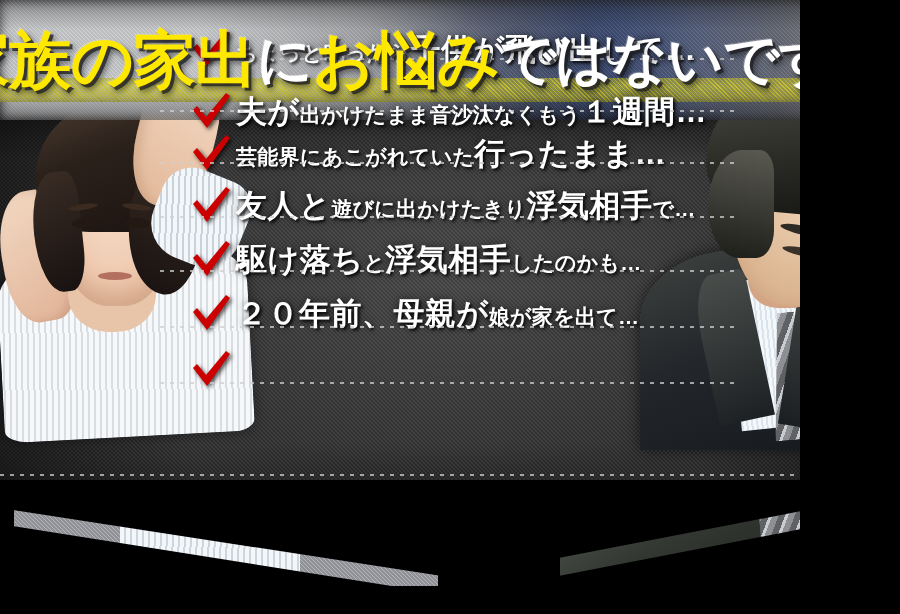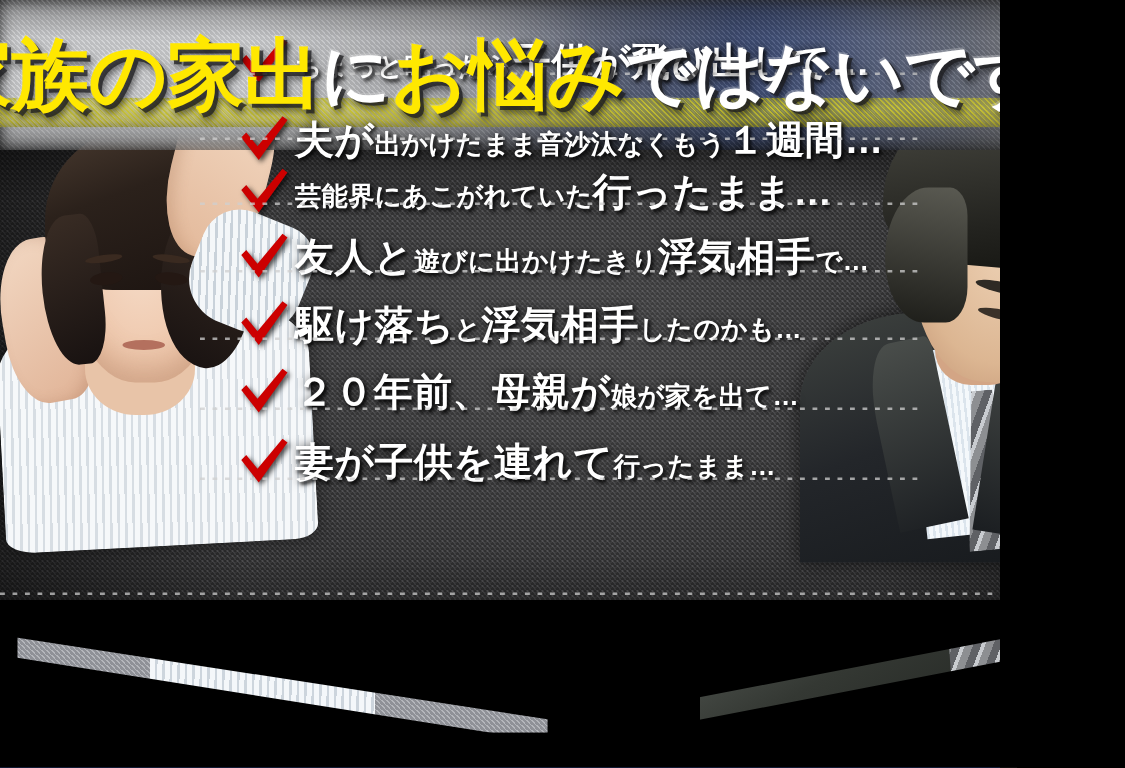--- a/index.html
+++ b/index.html
@@ -275,21 +275,20 @@
         </div>
         <div class="txt"><span class="big">２０年前、母親が</span><span class="sml">娘が家を出て…</span></div>
       </div>
       <div class="dots" style="top: 326px;"></div>
       <div class="row" style="top: 342px;">
         <div class="chk">
           <svg width="42" height="42" viewBox="0 0 42 42">
             <path d="M3 19 L7 15 L16 26 L36 2 L40 5 L17 37 Z" fill="#cc0000"></path>
           </svg>
         </div>
-        <div class="txt"><span class="big">妻が子供を連れて</span><span class="sml">行ったまま…</span></div>
       </div>
       <div class="dots" style="top: 382px;"></div>
     </div>
 
   <div class="seam"></div>
 
   <div id="topphoto">
     <div class="p tp1"></div>
     <div class="p tp2"></div>
     <div class="p tp3"></div>

